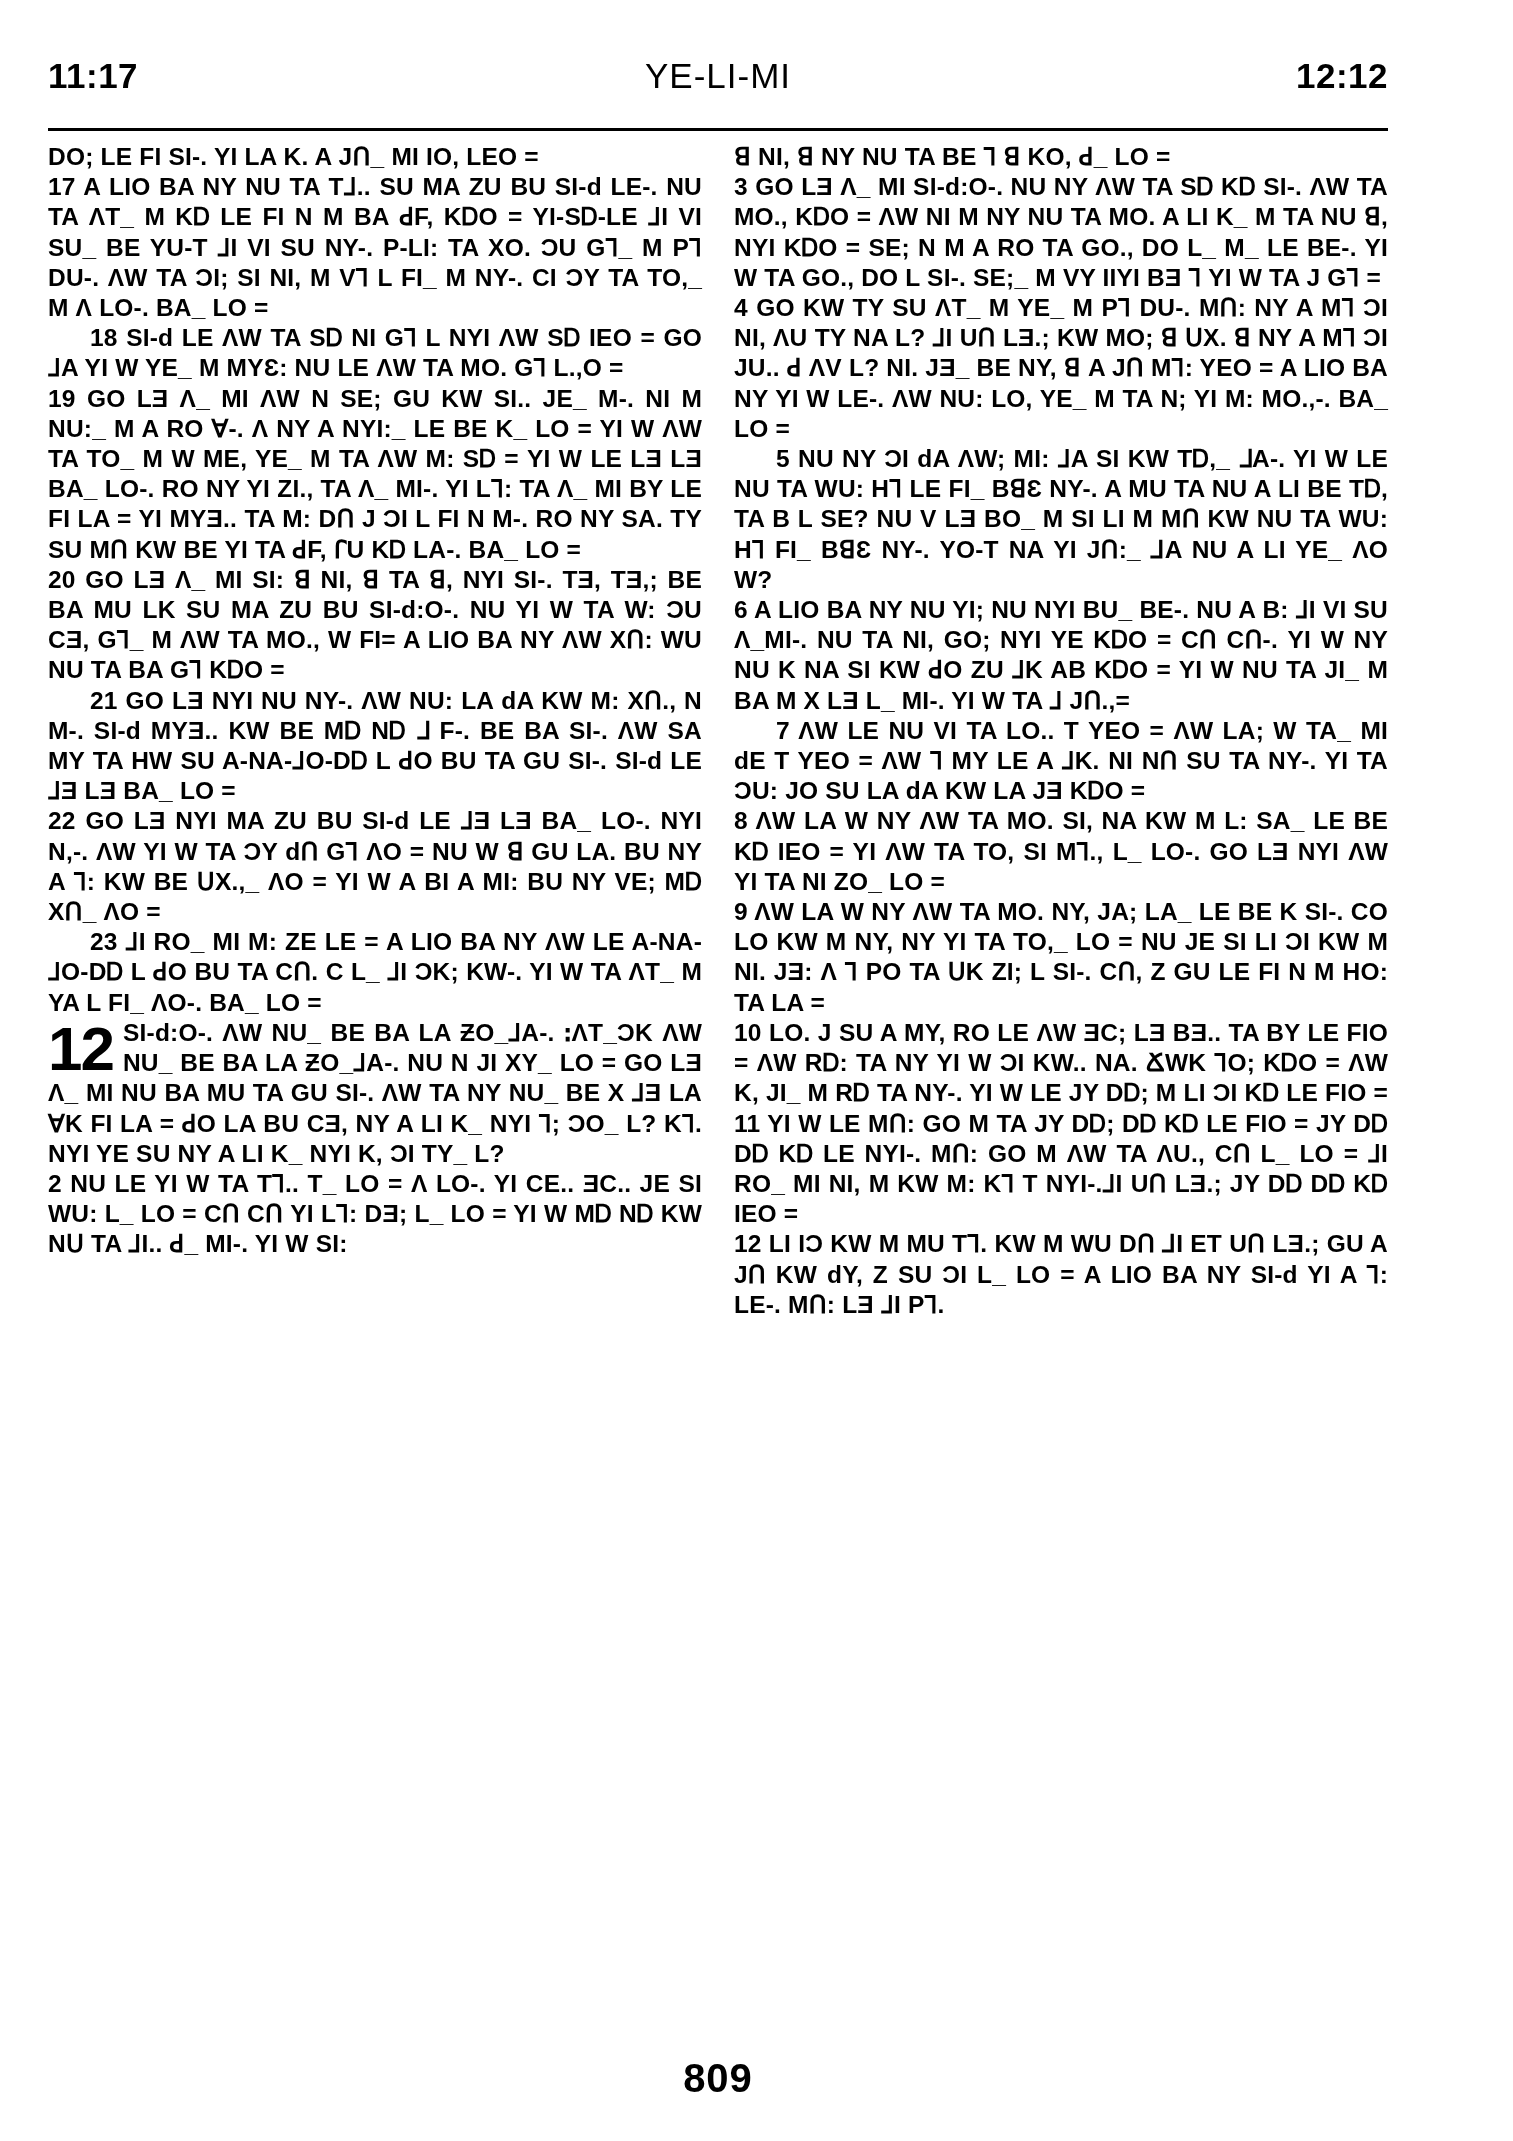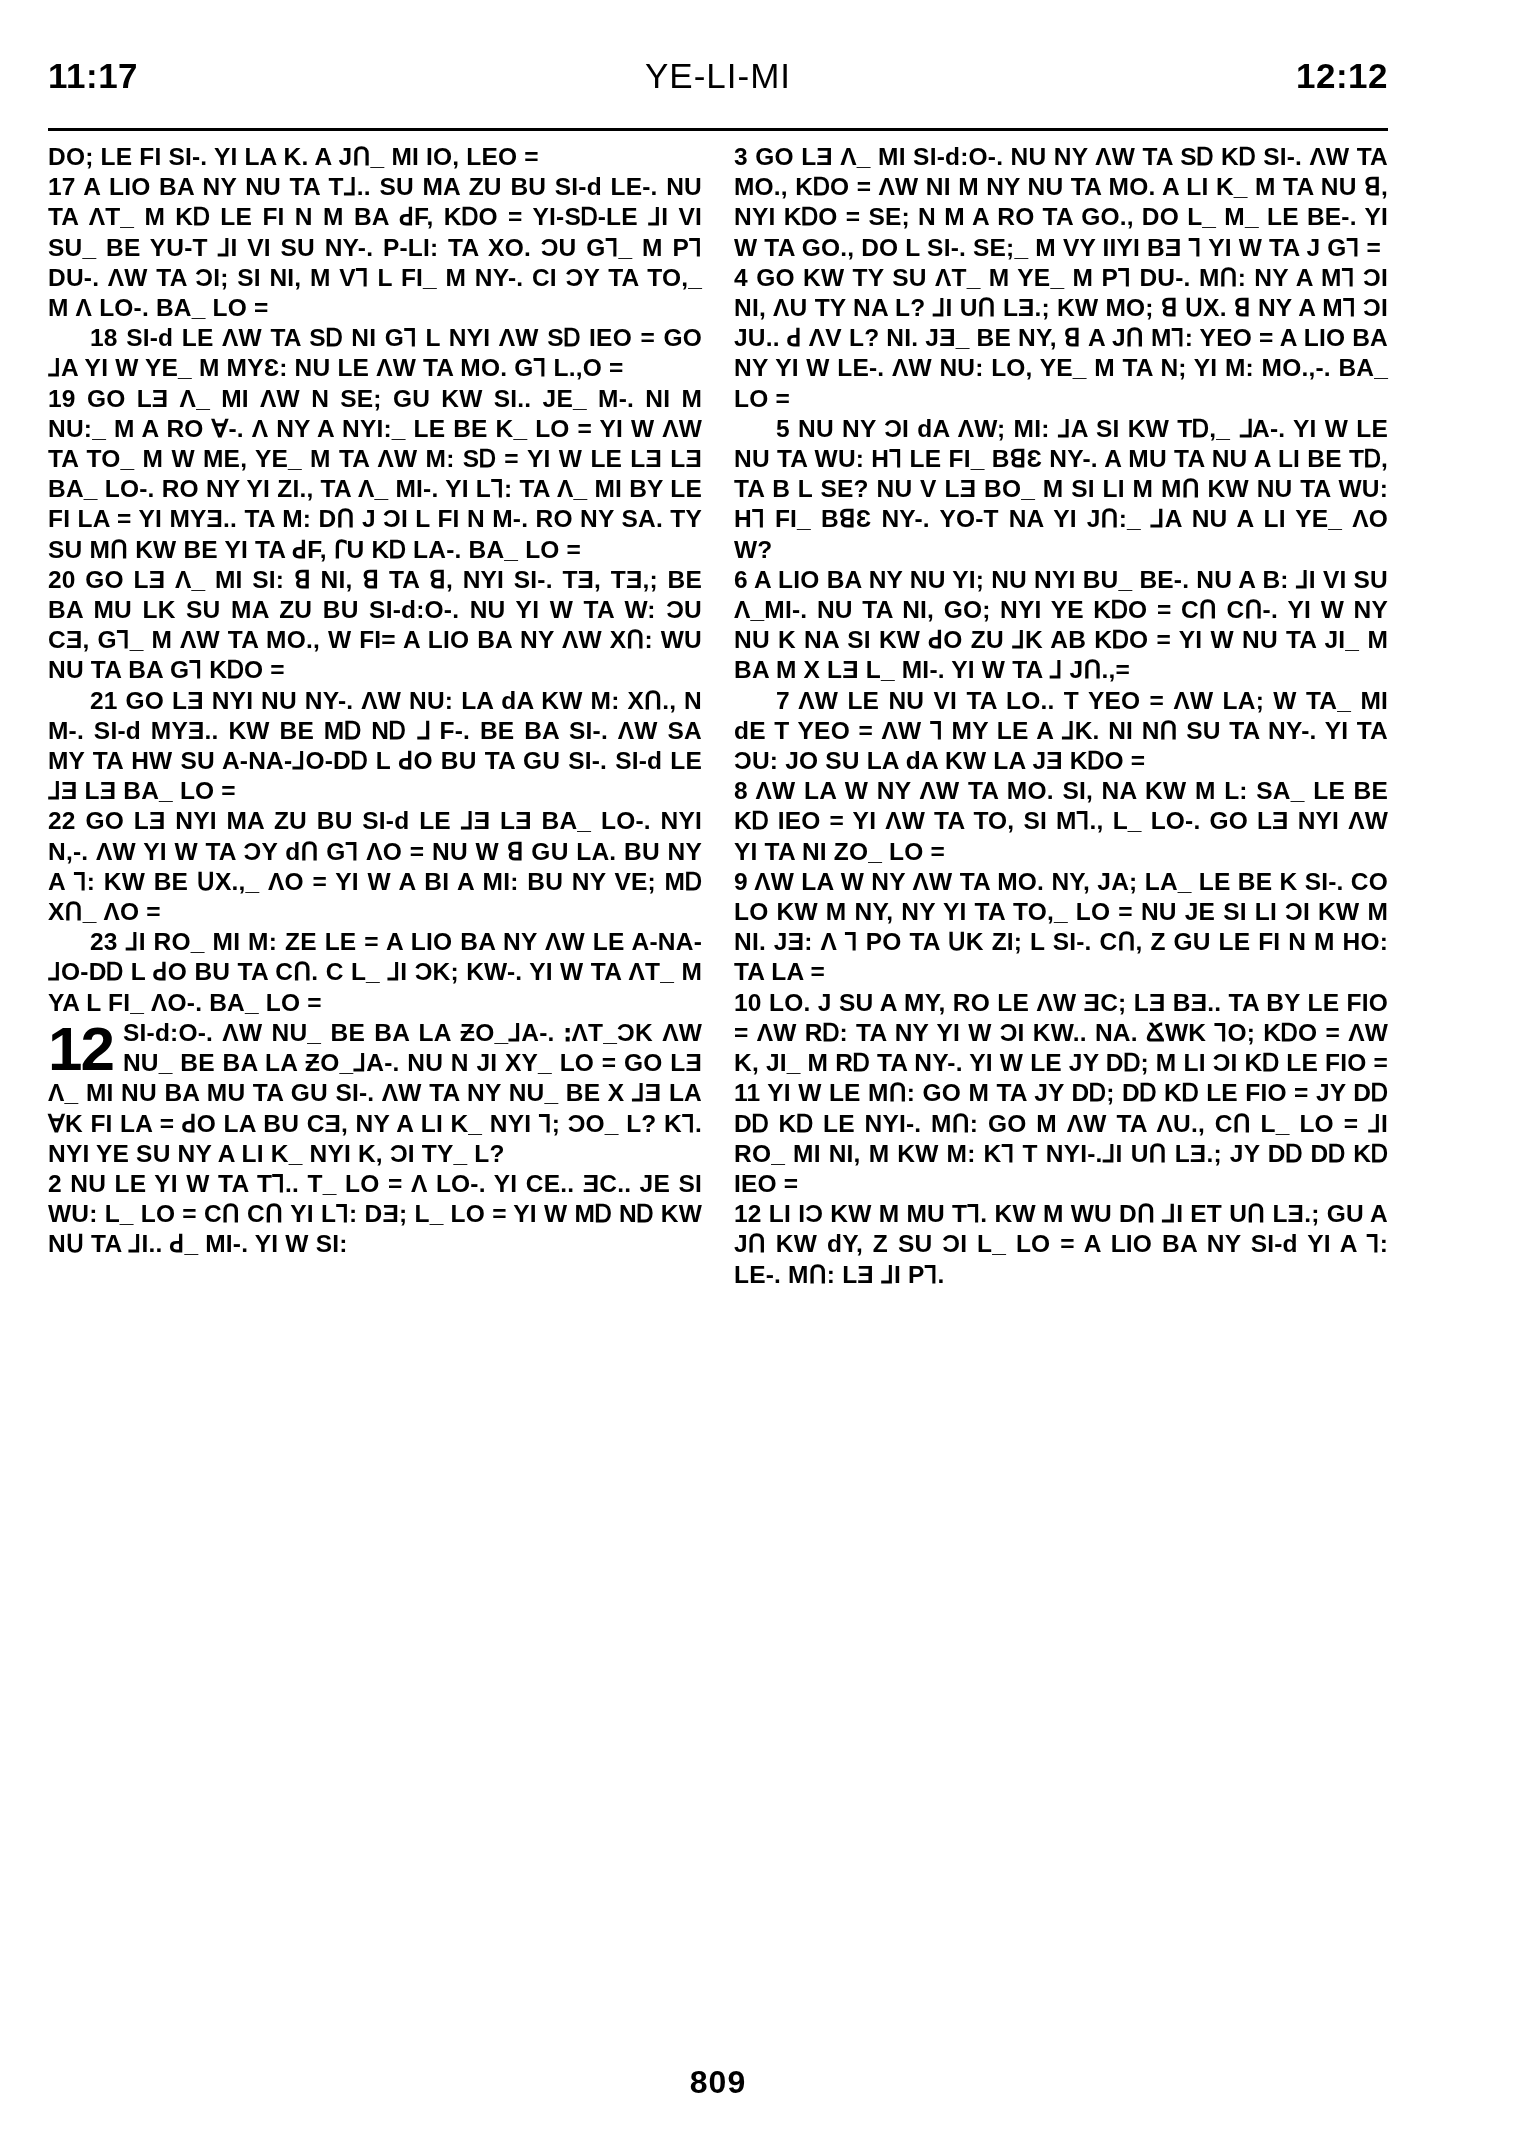--- a/index.html
+++ b/index.html
@@ -96,21 +96,21 @@
     font-weight: bold;
     margin: 4px 10px 0 0;
     letter-spacing: -2px;
   }
   .footer {
     position: absolute;
     bottom: 40px;
     left: 0;
     right: 0;
     text-align: center;
-    font-size: 32px;
+    font-size: 40px;
     font-weight: bold;
     letter-spacing: 1px;
   }
 </style>
 </head>
 <body>
 
 <div class="page">
 
   <div class="header">
@@ -133,20 +133,21 @@
       <p>22 GO LƎ NYI MA ZU BU SI-d LE ⅃Ǝ LƎ BA_ LO-. NYI N,-. ΛW YI W TA ƆY dՈ G⅂ ΛO = NU W ꓭ GU LA. BU NY A ⅂: KW BE ՍX.,_ ΛO = YI W A BI A MI: BU NY VE; MᎠ XՈ_ ΛO =</p>
       <p class="indent">23 ⅃I RO_ MI M: ZE LE = A LIO BA NY ΛW LE A-NA-⅃O-DᎠ L ꓒO BU TA CՈ. C L_ ⅃I ƆK; KW-. YI W TA ΛT_ M YA L FI_ ΛO-. BA_ LO =</p>
       <div class="dropcap-block">
         <span class="dropcap">12</span>
         <p>SI-d:O-. ΛW NU_ BE BA LA ƵO_⅃A-. ꓽΛT_ƆK ΛW NU_ BE BA LA ƵO_⅃A-. NU N JI XY_ LO = GO LƎ Λ_ MI NU BA MU TA GU SI-. ΛW TA NY NU_ BE X ⅃Ǝ LA ꓯK FI LA = ꓒO LA BU CƎ, NY A LI K_ NYI ⅂; ƆO_ L? K⅂. NYI YE SU NY A LI K_ NYI K, ƆI TY_ L?</p>
       </div>
       <p>2 NU LE YI W TA T⅂.. T_ LO = Λ LO-. YI CE.. ƎC.. JE SI WU: L_ LO = CՈ CՈ YI L⅂: DƎ; L_ LO = YI W MᎠ NᎠ KW NՍ TA ⅃I.. ꓒ_ MI-. YI W SI:</p>
     </div>
 
     <div class="col">
+      <p>ꓭ NI, ꓭ NY NU TA BE ⅂ ꓭ KO, ꓒ_ LO =</p>
       <p>3 GO LƎ Λ_ MI SI-d:O-. NU NY ΛW TA SᎠ KᎠ SI-. ΛW TA MO., KᎠO = ΛW NI M NY NU TA MO. A LI K_ M TA NU ꓭ, NYI KᎠO = SE; N M A RO TA GO., DO L_ M_ LE BE-. YI W TA GO., DO L SI-. SE;_ M VY ΙΙYI BƎ ⅂ YI W TA J G⅂ =</p>
       <p>4 GO KW TY SU ΛT_ M YE_ M P⅂ DU-. MՈ: NY A M⅂ ƆI NI, ΛU TY NA L? ⅃I UՈ LƎ.; KW MO; ꓭ ՍX. ꓭ NY A M⅂ ƆI JU.. ꓒ ΛV L? NI. JƎ_ BE NY, ꓭ A JՈ M⅂: YEO = A LIO BA NY YI W LE-. ΛW NU: LO, YE_ M TA N; YI M: MO.,-. BA_ LO =</p>
       <p class="indent">5 NU NY ƆI dA ΛW; MI: ⅃A SI KW TᎠ,_ ⅃A-. YI W LE NU TA WU: H⅂ LE FI_ BꓭƐ NY-. A MU TA NU A LI BE TᎠ, TA B L SE? NU V LƎ BO_ M SI LI M MՈ KW NU TA WU: H⅂ FI_ BꓭƐ NY-. YO-T NA YI JՈ:_ ⅃A NU A LI YE_ ΛO W?</p>
       <p>6 A LIO BA NY NU YI; NU NYI BU_ BE-. NU A B: ⅃I VI SU Λ_MI-. NU TA NI, GO; NYI YE KᎠO = CՈ CՈ-. YI W NY NU K NA SI KW ꓒO ZU ⅃K AB KᎠO = YI W NU TA JI_ M BA M X LƎ L_ MI-. YI W TA ⅃ JՈ.,=</p>
       <p class="indent">7 ΛW LE NU VI TA LO.. T YEO = ΛW LA; W TA_ MI dE T YEO = ΛW ⅂ MY LE A ⅃K. NI NՈ SU TA NY-. YI TA ƆU: JO SU LA dA KW LA JƎ KᎠO =</p>
       <p>8 ΛW LA W NY ΛW TA MO. SI, NA KW M L: SA_ LE BE KᎠ ƖEO = YI ΛW TA TO, SI M⅂., L_ LO-. GO LƎ NYI ΛW YI TA NI ZO_ LO =</p>
       <p>9 ΛW LA W NY ΛW TA MO. NY, JA; LA_ LE BE K SI-. CO LO KW M NY, NY YI TA TO,_ LO = NU JE SI LI ƆI KW M NI. JƎ: Λ ⅂ PO TA ՍK ZI; L SI-. CՈ, Z GU LE FI N M HO: TA LA =</p>
       <p>10 LO. J SU A MY, RO LE ΛW ƎC; LƎ BƎ.. TA BY LE FIO = ΛW RᎠ: TA NY YI W ƆI KW.. NA. ՃWK ⅂O; KᎠO = ΛW K, JI_ M RᎠ TA NY-. YI W LE JY DᎠ; M LI ƆI KᎠ LE FIO =</p>
       <p>11 YI W LE MՈ: GO M TA JY DᎠ; DᎠ KᎠ LE FIO = JY DᎠ DᎠ KᎠ LE NYI-. MՈ: GO M ΛW TA ΛU., CՈ L_ LO = ⅃I RO_ MI NI, M KW M: K⅂ T NYI-.⅃I UՈ LƎ.; JY DᎠ DᎠ KᎠ ƖEO =</p>
       <p>12 LI IƆ KW M MU T⅂. KW M WU DՈ ⅃I ET UՈ LƎ.; GU A JՈ KW dY, Z SU ƆI L_ LO = A LIO BA NY SI-d YI A ⅂: LE-. MՈ: LƎ ⅃I P⅂.</p>

